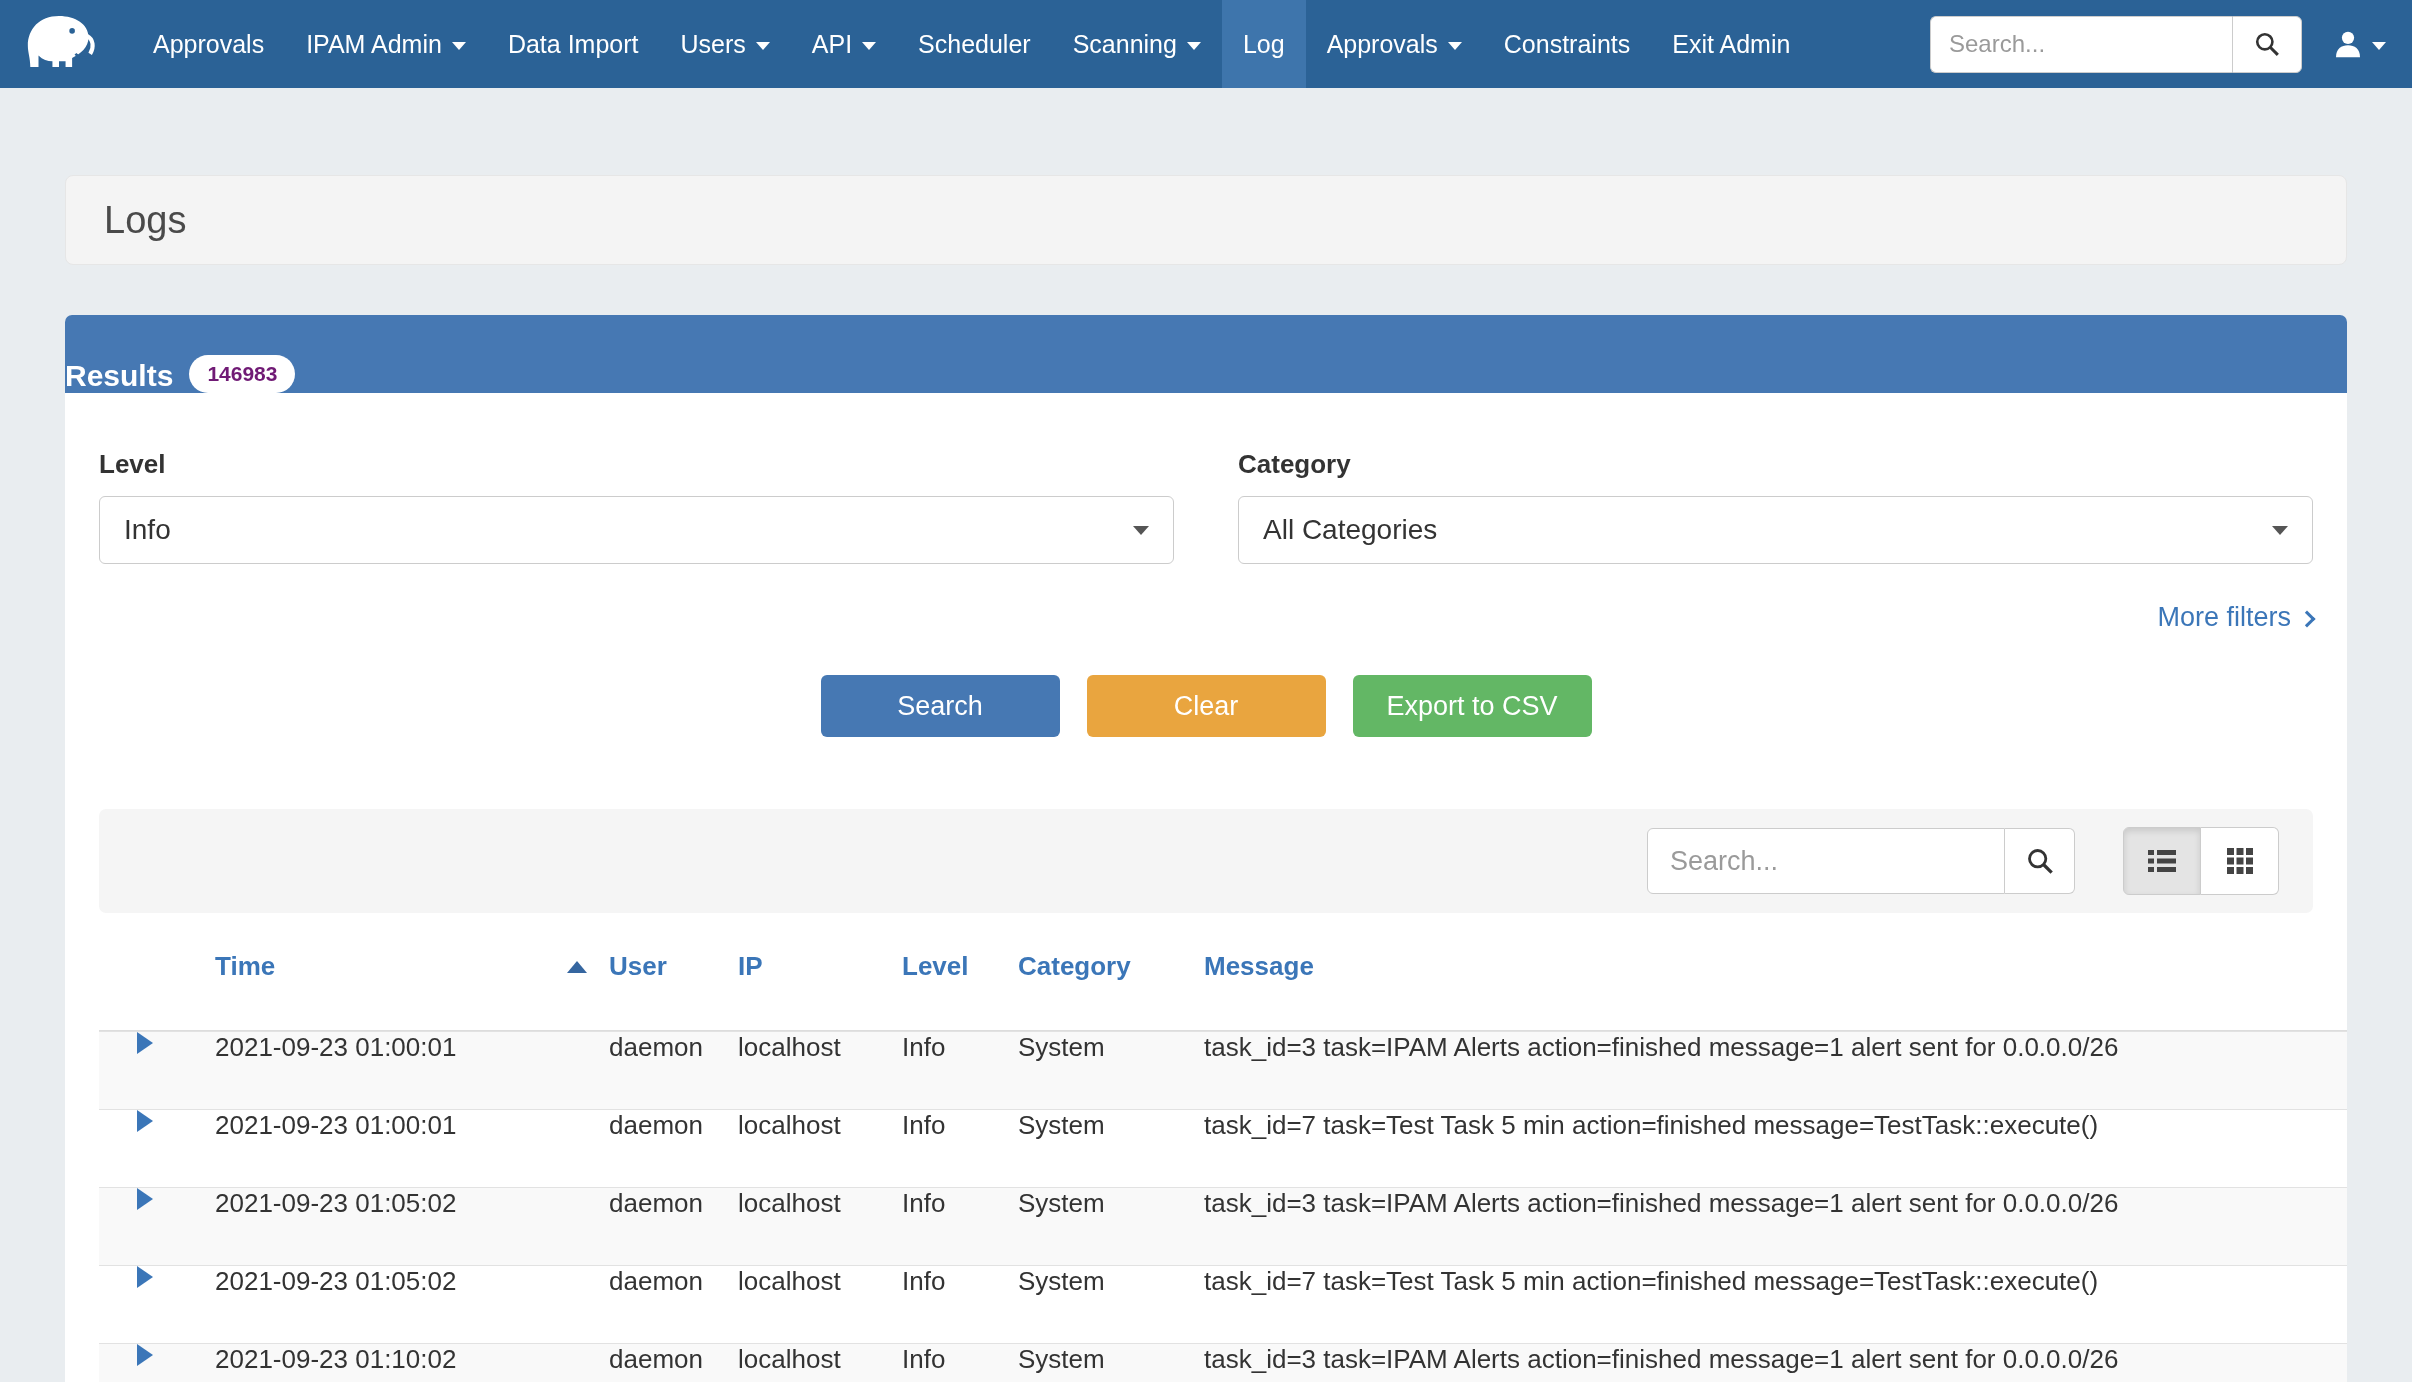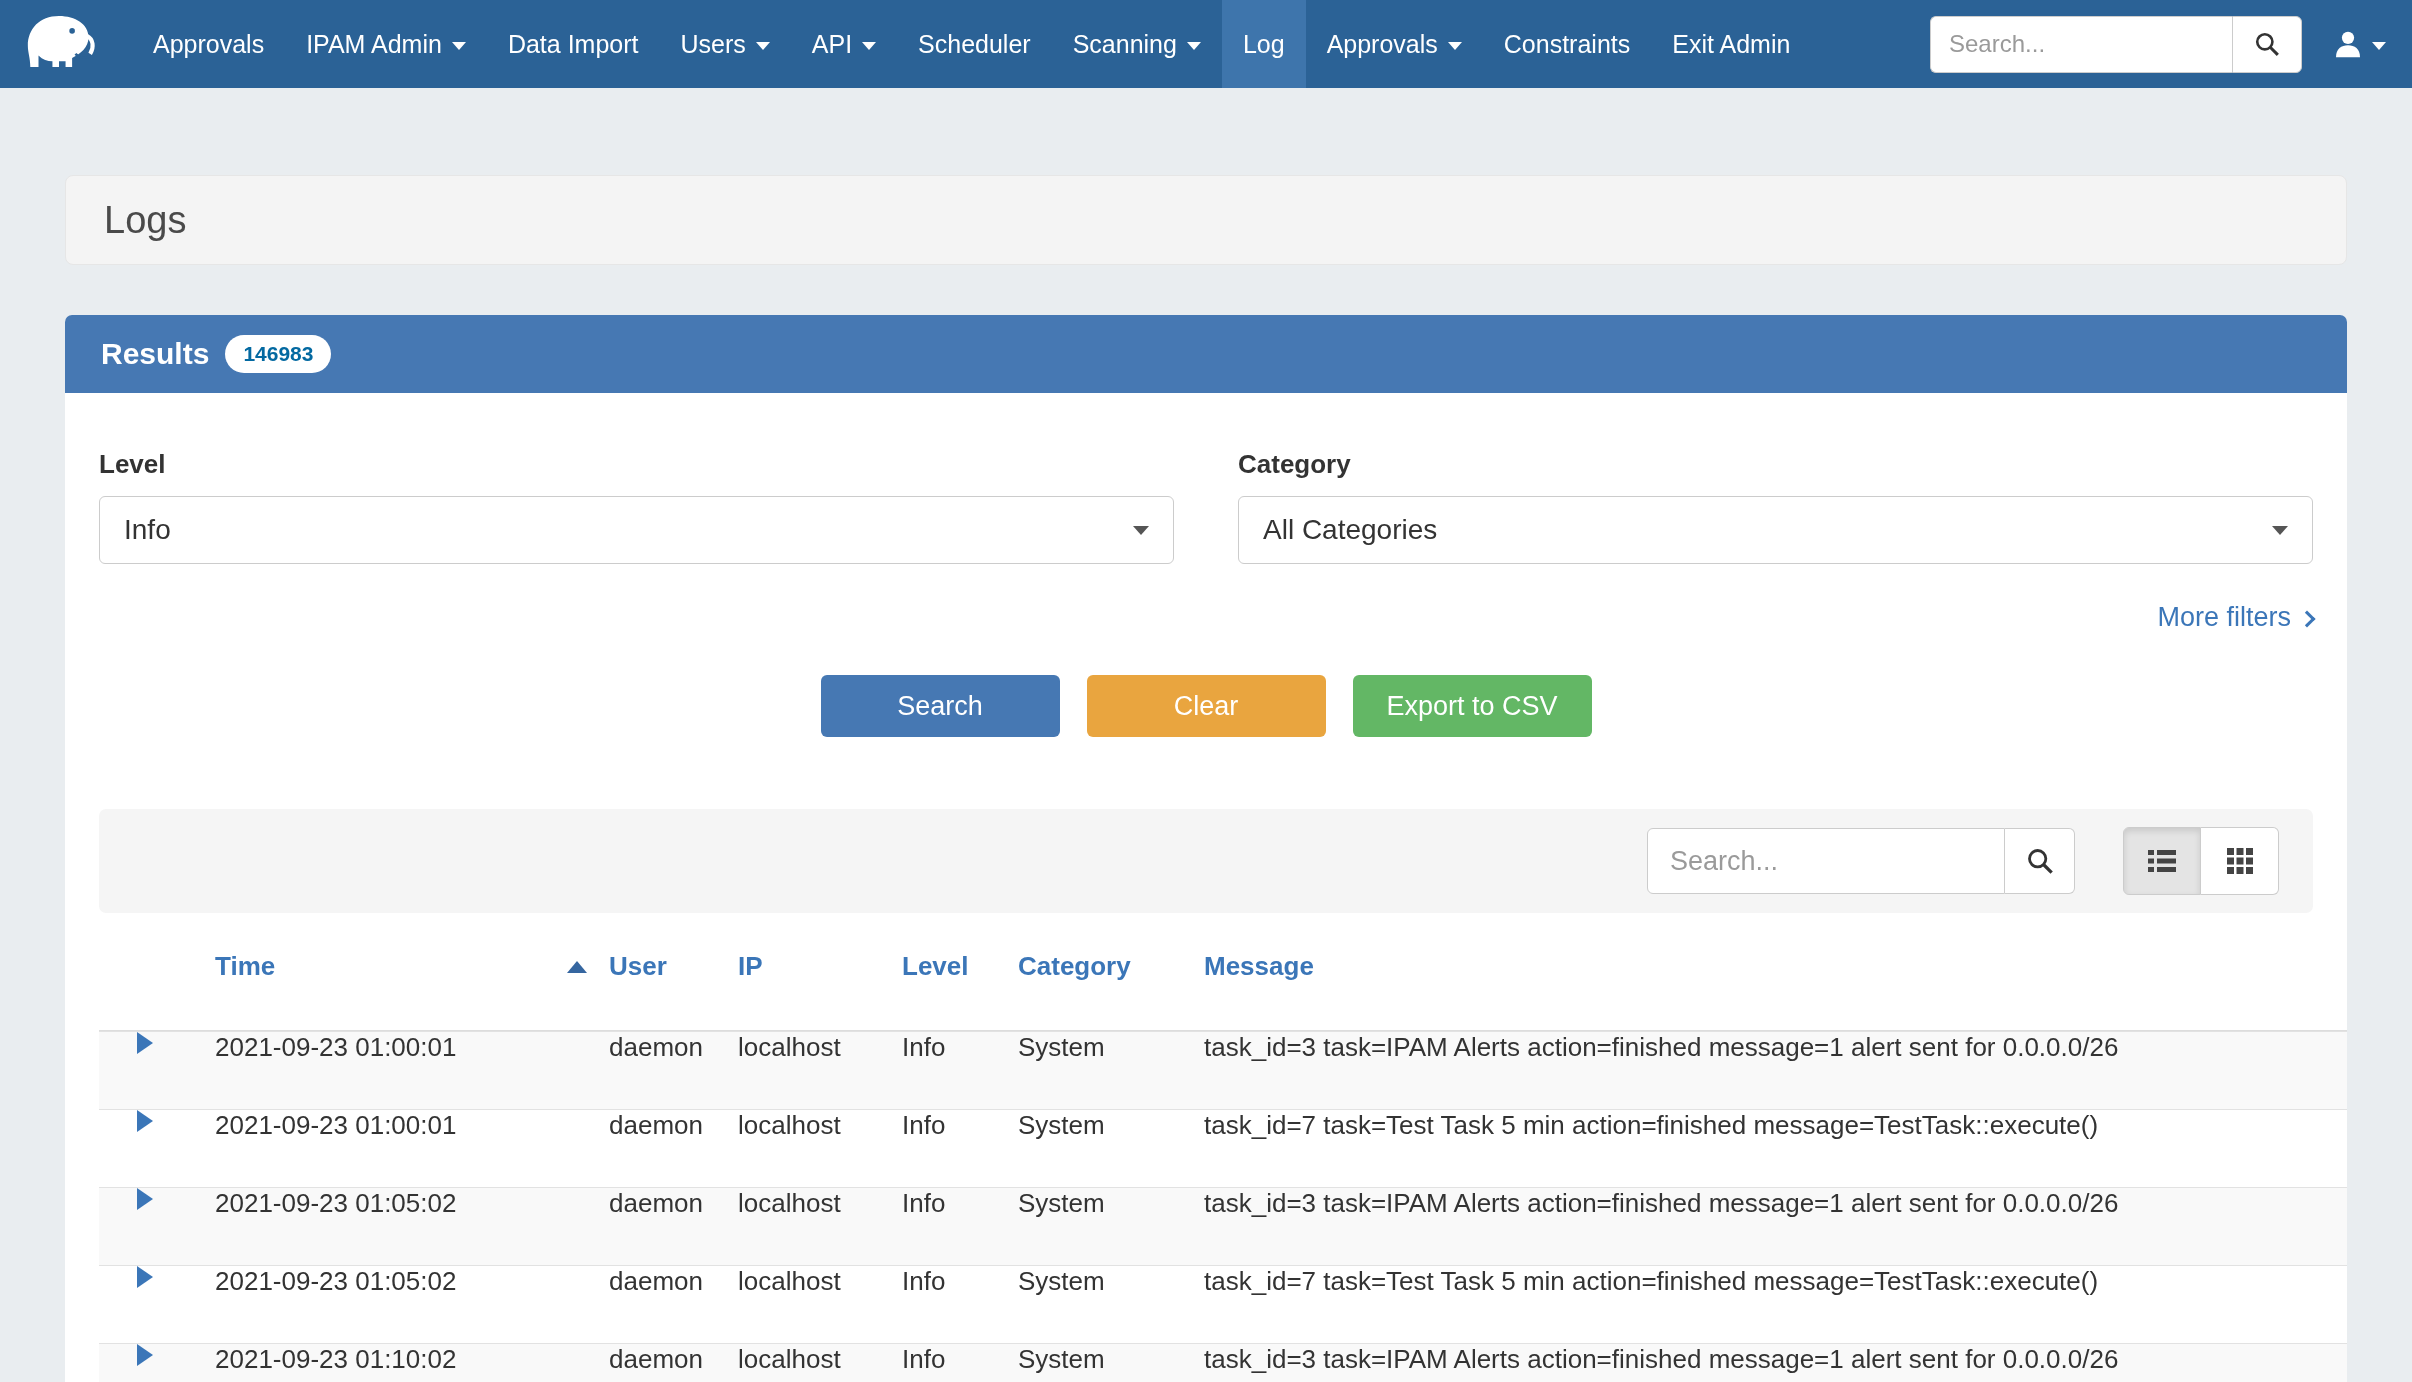--- a/index.html
+++ b/index.html
@@ -94,27 +94,26 @@
     margin-top: 50px;
     border-radius: 7px 7px 0 0;
     min-height: 1200px;
     background: #fff;
   }
   .panel-header {
     height: 78px;
     background: #4678b3;
     border-radius: 7px 7px 0 0;
     display: flex;
-    align-items: center;
-    padding-left: 36px;
+    align-items: flex-end;
   }
   .panel-header .title { color: #fff; font-size: 30px; font-weight: bold; }
   .badge {
     background: #fff;
-    color: #0369a1;
+    color: #701a75;
     font-size: 21px;
     font-weight: bold;
     border-radius: 999px;
     padding: 7px 18px;
     margin-left: 16px;
   }
   .panel-body { padding: 56px 0 0 0; }
 
   
   .filters {

